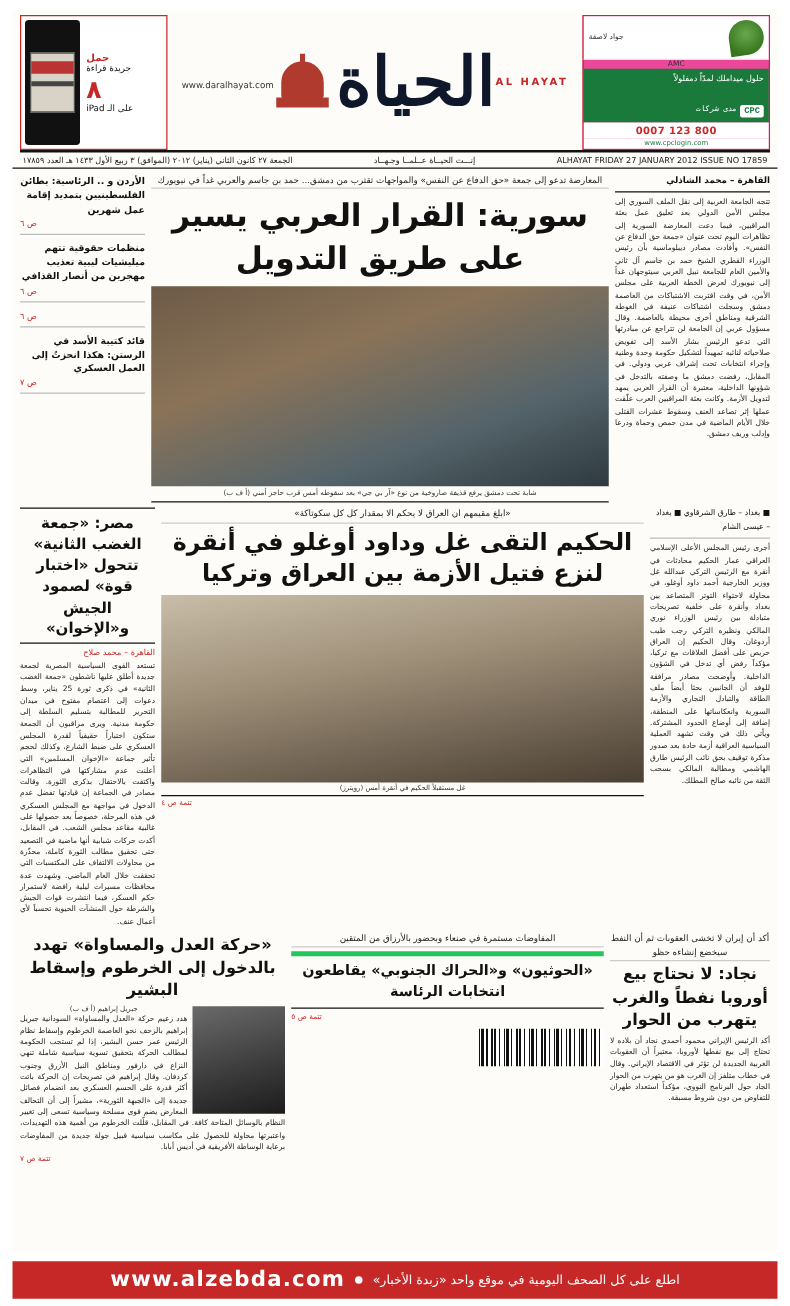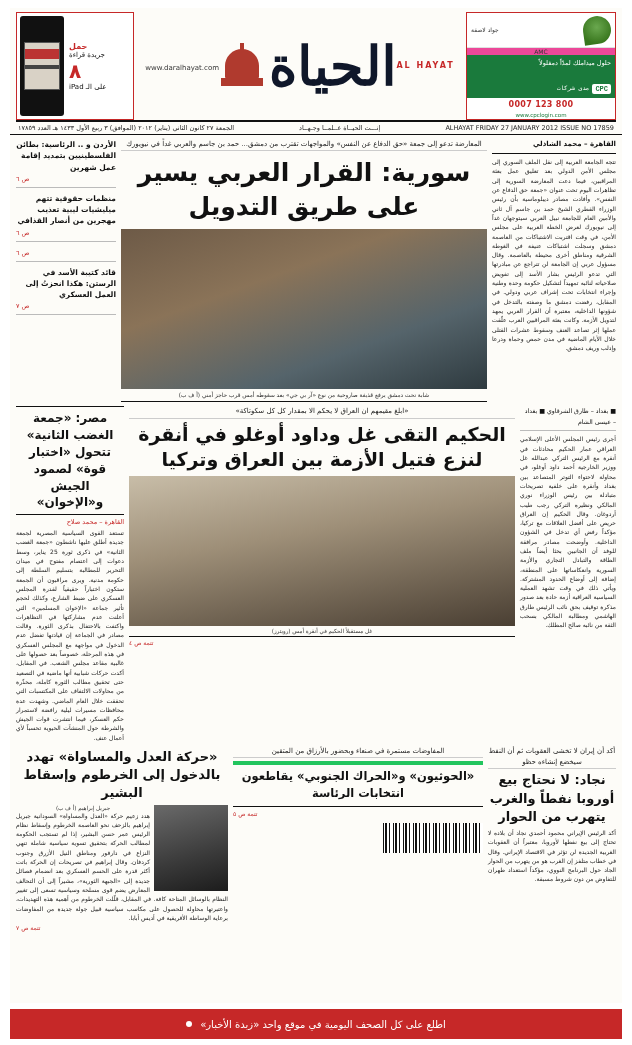--- a/index.html
+++ b/index.html
@@ -385,14 +385,15 @@
       <div class="body-txt">هدد زعيم حركة «العدل والمساواة» السودانية جبريل إبراهيم بالزحف نحو العاصمة الخرطوم وإسقاط نظام الرئيس عمر حسن البشير، إذا لم تستجب الحكومة لمطالب الحركة بتحقيق تسوية سياسية شاملة تنهي النزاع في دارفور ومناطق النيل الأزرق وجنوب كردفان. وقال إبراهيم في تصريحات إن الحركة باتت أكثر قدرة على الحسم العسكري بعد انضمام فصائل جديدة إلى «الجبهة الثورية»، مشيراً إلى أن التحالف المعارض يضم قوى مسلحة وسياسية تسعى إلى تغيير النظام بالوسائل المتاحة كافة. في المقابل، قلّلت الخرطوم من أهمية هذه التهديدات، واعتبرتها محاولة للحصول على مكاسب سياسية قبيل جولة جديدة من المفاوضات برعاية الوساطة الأفريقية في أديس أبابا.</div>
       <div class="cont-note">تتمة ص ٧</div>
     </div>
   </div>
 
  </div>
 
  <div class="footer-bar">
    <span class="footer-txt">اطلع على كل الصحف اليومية في موقع واحد «زبدة الأخبار»</span>
    <span class="footer-dot"></span>
+   <span class="footer-url">www.alzebda.com</span>
  </div>
 </div>
 
 </body></html>

